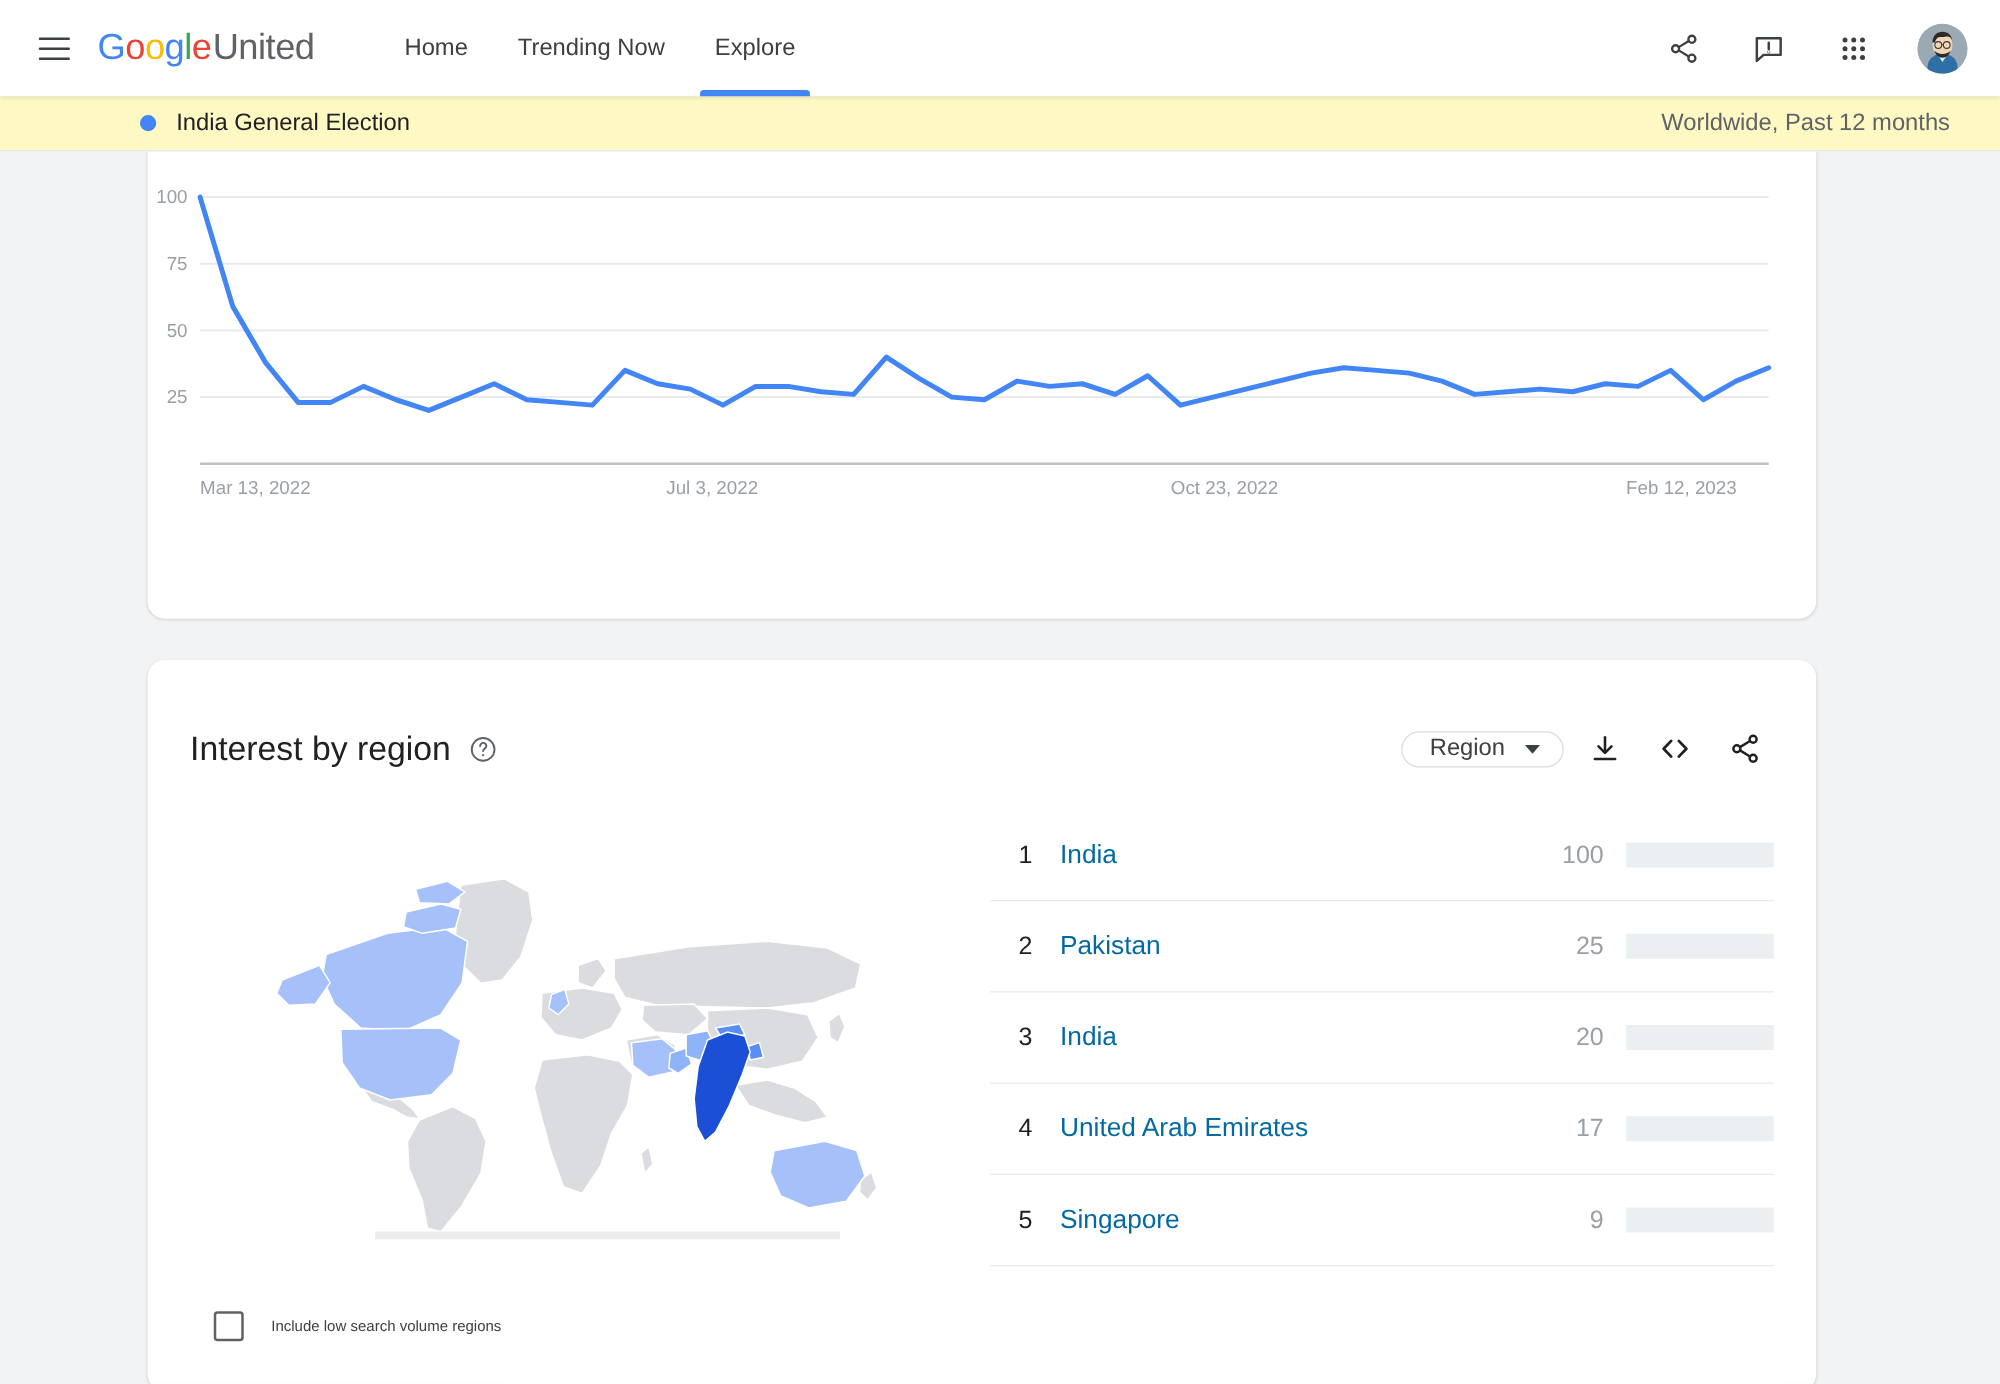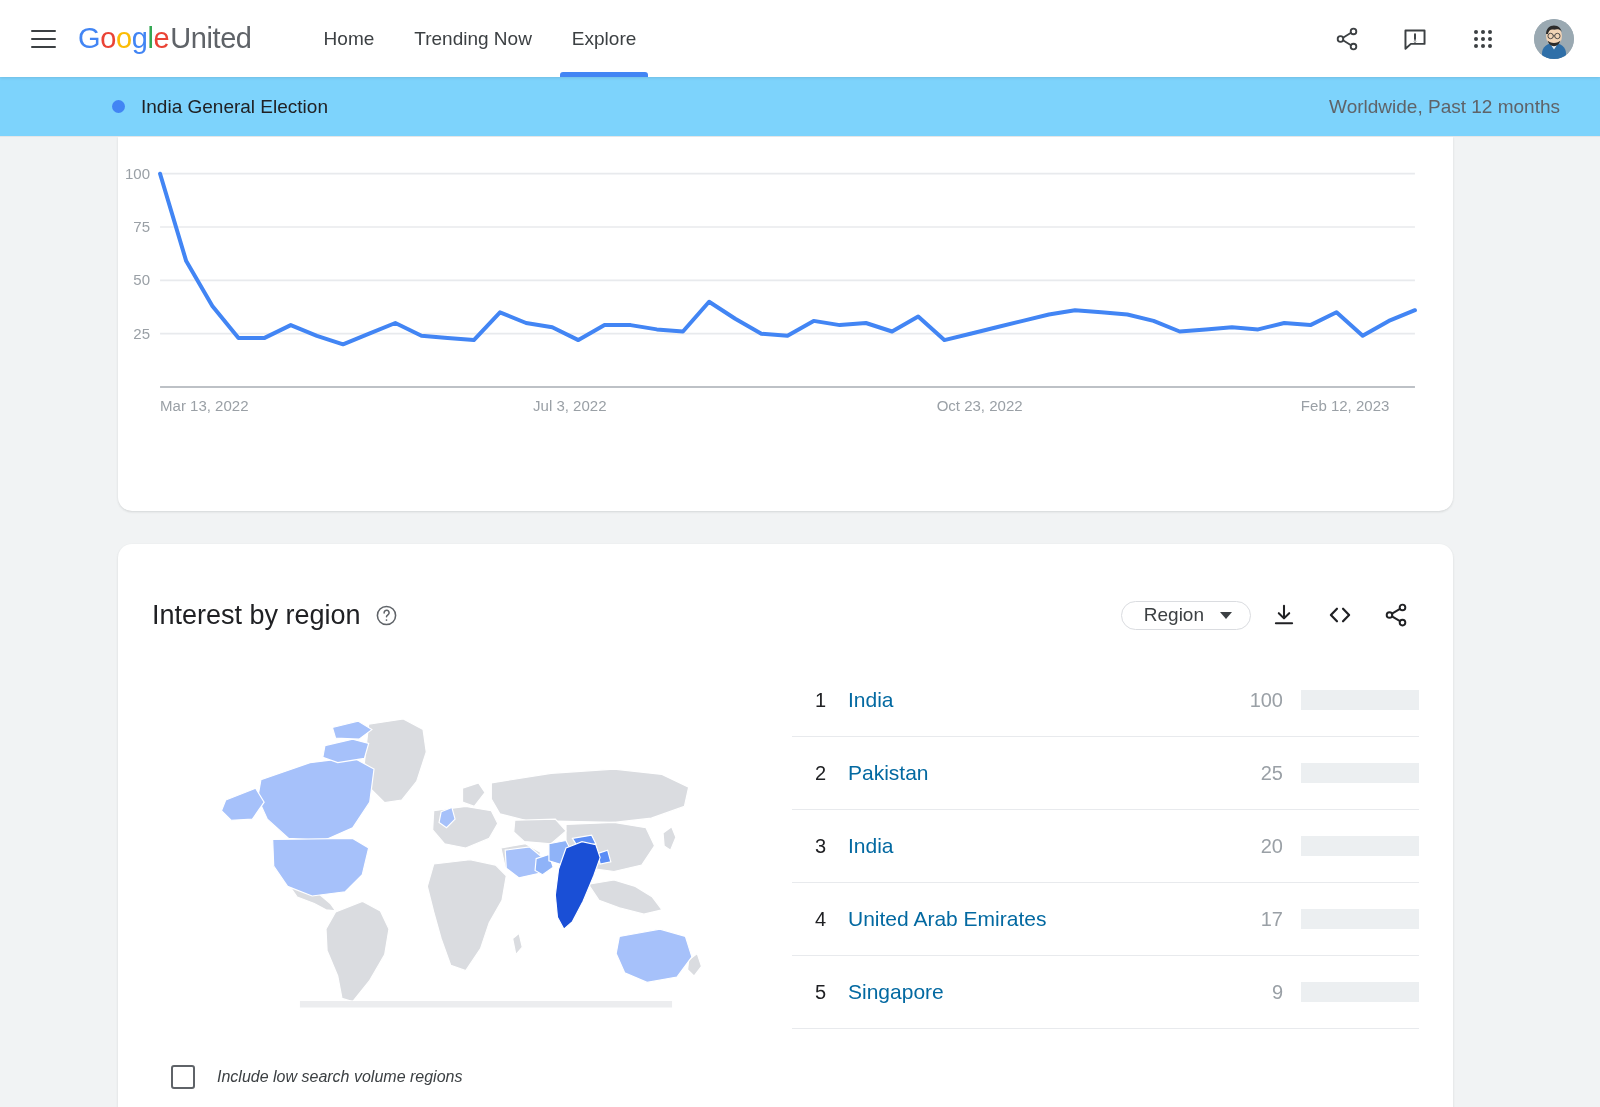--- a/index.html
+++ b/index.html
@@ -74,22 +74,22 @@
     width: 40px; height: 40px; border-radius: 50%;
     background: #9aa9b2;
     cursor: pointer; overflow: hidden;
     display: block;
     margin-left: 4px;
   }
 
   
   .subbar {
     position: relative;
-    height: 60px;
-    background: #7dd3fc;
+    height: 44px;
+    background: #fef9c3;
     display: flex; align-items: center;
     padding: 0 40px 0 0;
     border-bottom: 1px solid #e4e6e8;
     z-index: 10;
   }
   .term {
     display: flex; align-items: center; gap: 16px;
     margin-left: 112px;
   }
   .dot { width: 13px; height: 13px; border-radius: 50%; background: #4285F4; flex: none; }
@@ -202,21 +202,21 @@
     display: flex; align-items: center; gap: 22px;
     margin-top: 36px; padding-left: 19px;
     cursor: pointer;
   }
   .checkbox {
     width: 24px; height: 24px;
     border: 2px solid #5f6368;
     border-radius: 3px;
     flex: none;
   }
-  .lowvol-label { font-size: 16px; color: #3c4043; white-space: nowrap; font-style: italic; }
+  .lowvol-label { font-size: 12px; color: #3c4043; white-space: nowrap; }
 </style>
 </head>
 <body>
 
 <div class="topbar">
 
   <div class="hamburger">
     <span></span>
     <span></span>
     <span></span>

